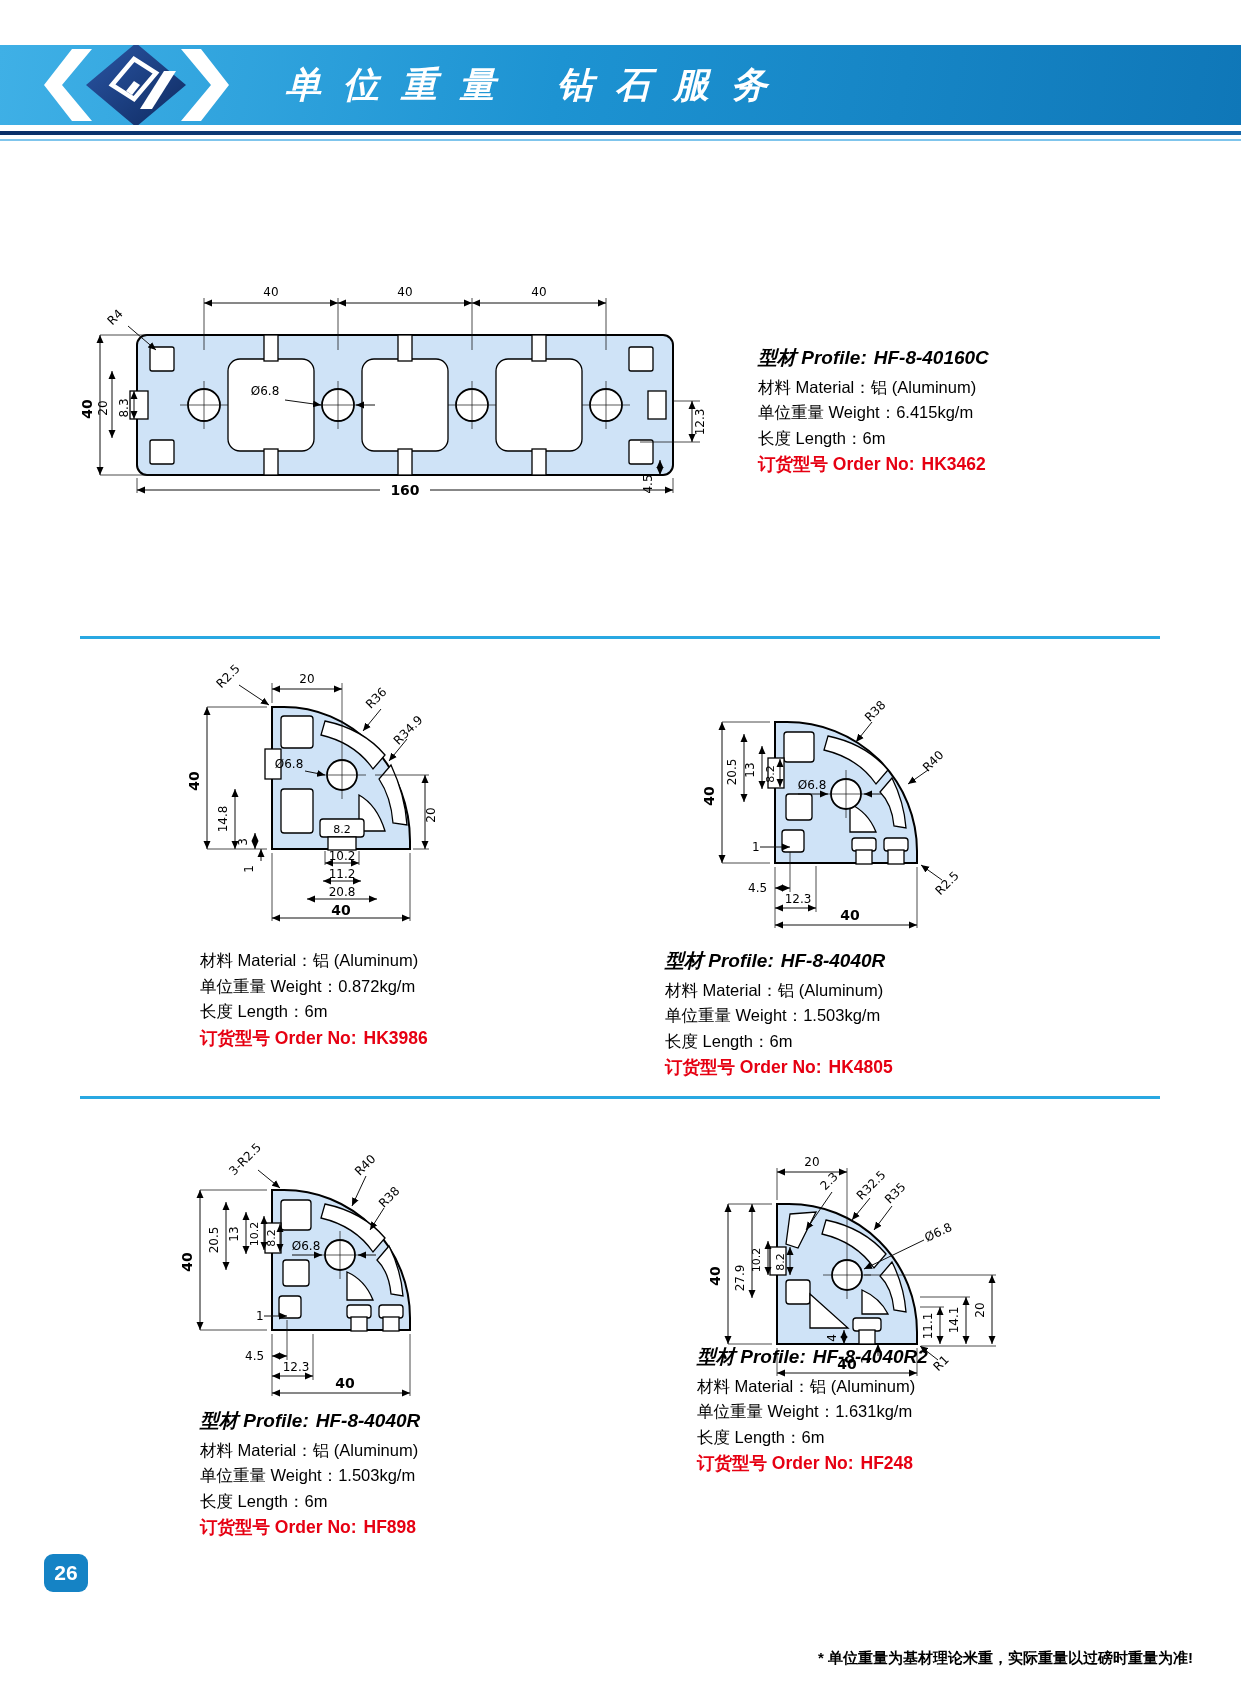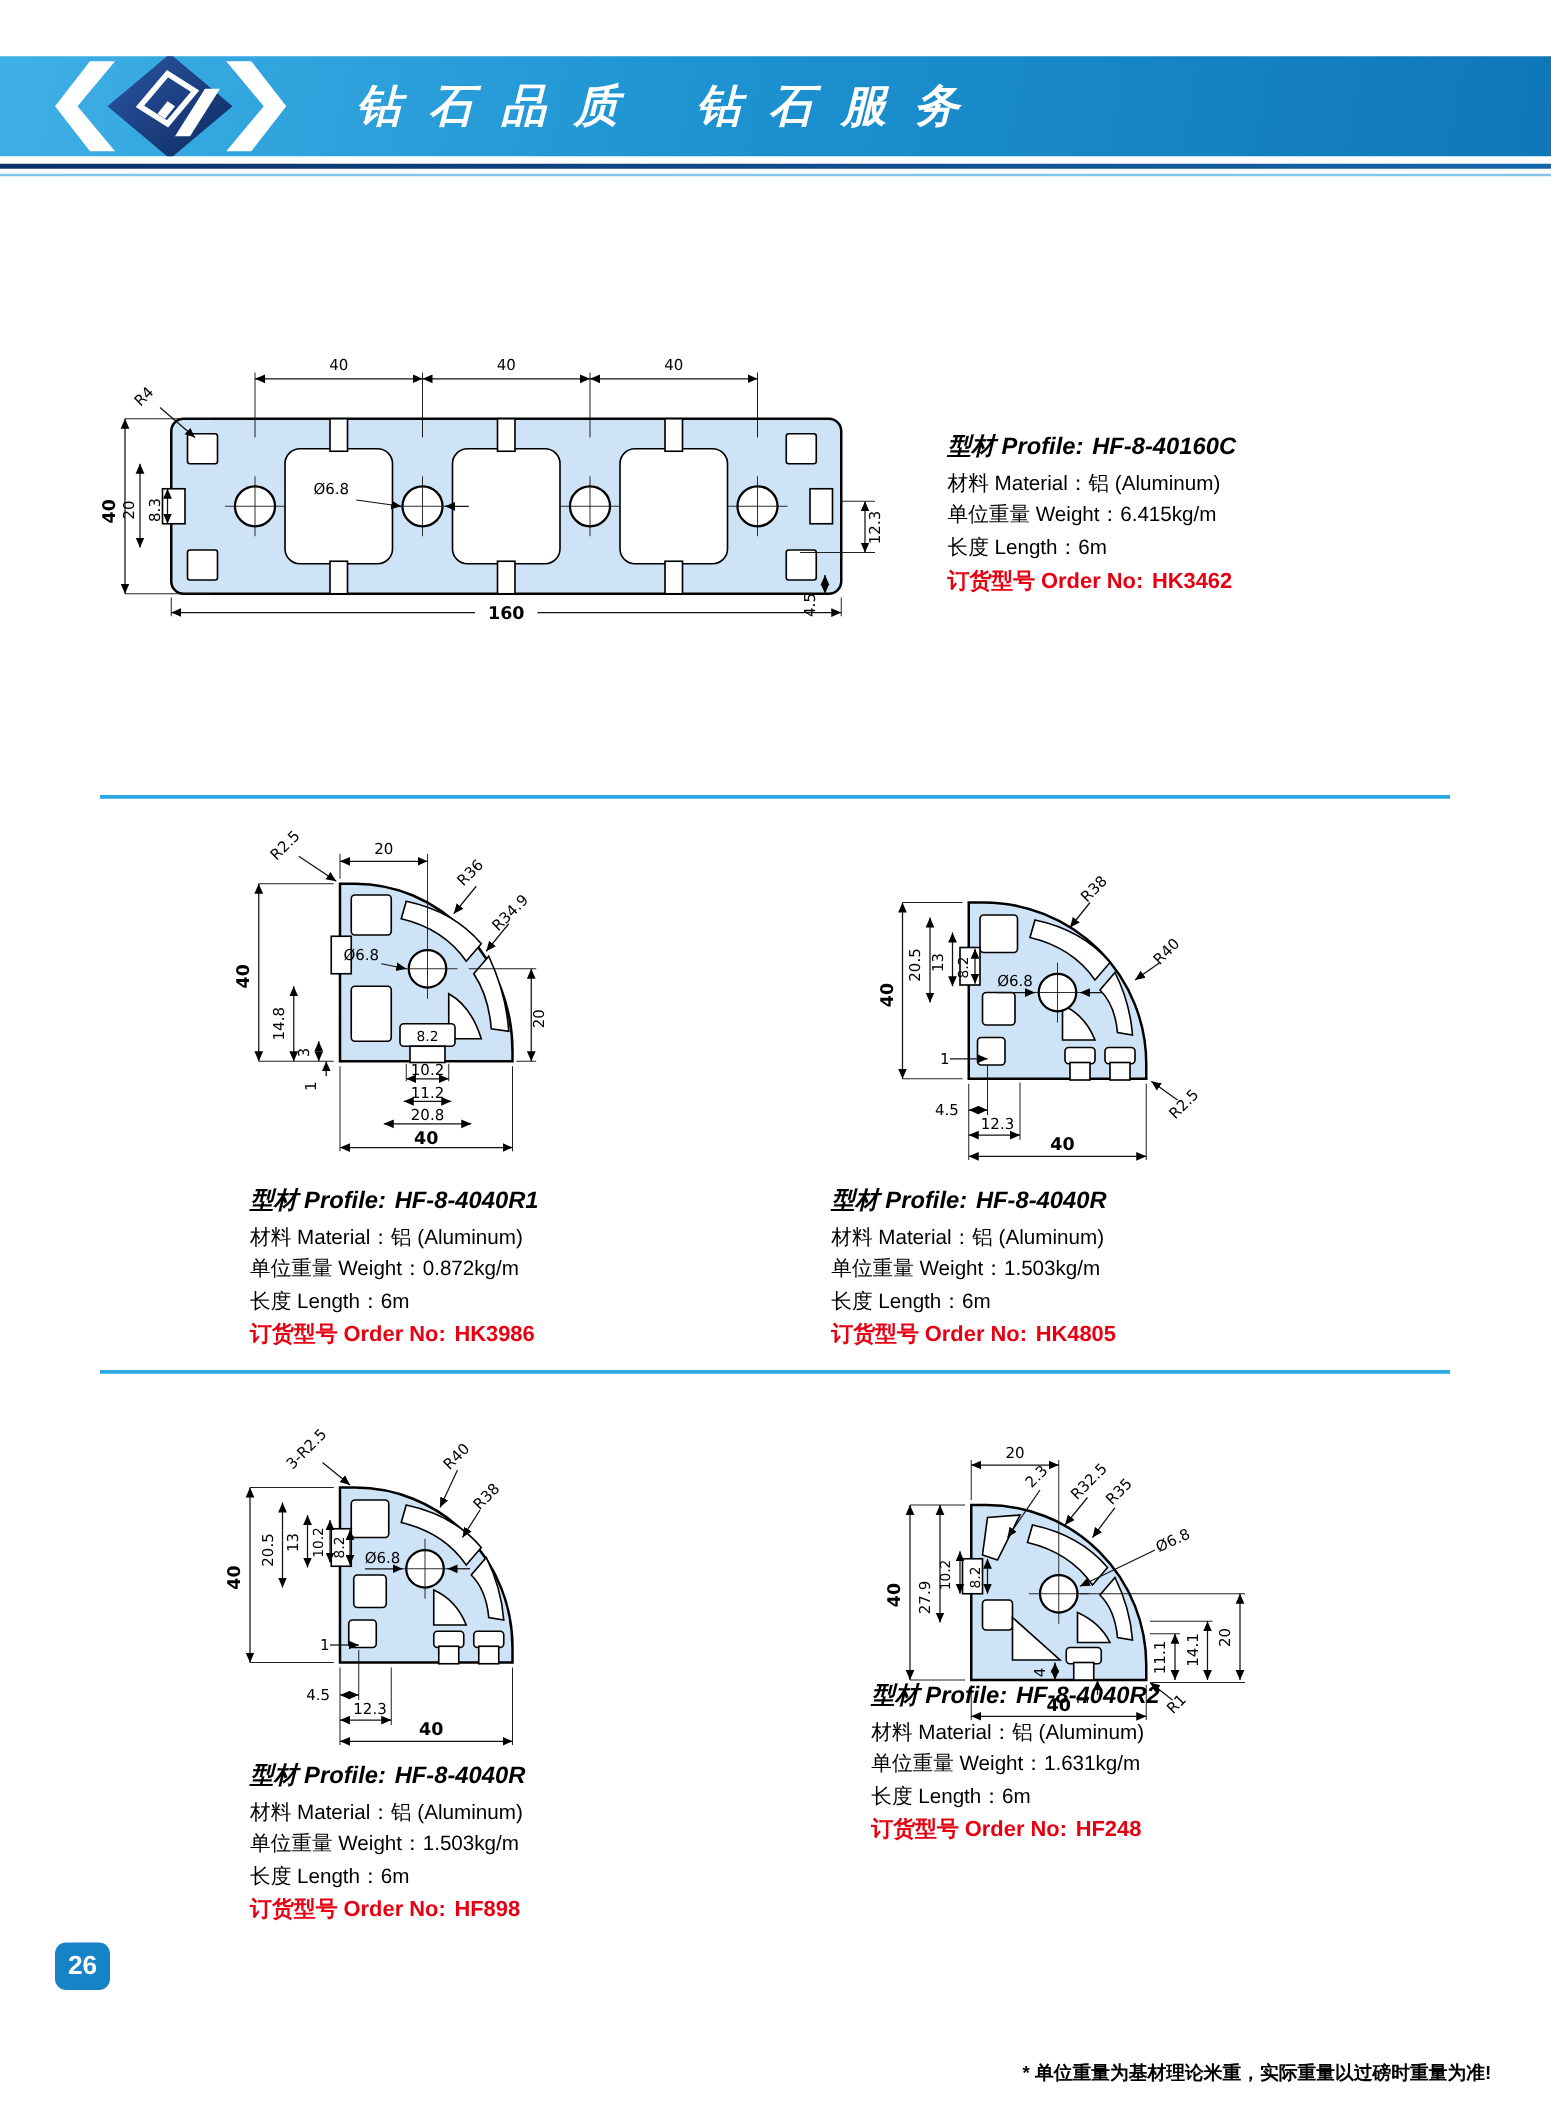--- a/index.html
+++ b/index.html
@@ -60,21 +60,21 @@
       <g>
         <polygon points="78,40 100,14 122,28 100,54" fill="none" stroke="#fff" stroke-width="4.5"></polygon>
         <polygon points="106,64 130,26 142,26 118,64" fill="#fff"></polygon>
         <polygon points="92,46 100,36 106,40 98,50" fill="#fff"></polygon>
       </g>
       <g>
         <polygon points="195,40 167,4 147,4 177,40 147,76 167,76" fill="#fff"></polygon>
       </g>
     </svg>
     <div class="banner-text">
-      <span>钻石品质</span>
+      <span>单位重量</span>
       <span class="brand2">钻石服务</span>
     </div>
   </div>
   <div class="navy-line"></div>
   <div class="cyan-line"></div>
 
   <svg style="position:absolute;left:80px;top:250px;" width="660" height="250" viewBox="0 0 660 250">
     <defs>
       <marker id="aE1" markerWidth="9" markerHeight="8" refX="8" refY="4" orient="auto">
           <path d="M0,0.5 L8,4 L0,7.5 Z"></path>
@@ -229,21 +229,20 @@
       <text class="d" x="258" y="178" transform="rotate(-90 258 178)" text-anchor="middle">20</text>
       <text class="s" x="165" y="196" text-anchor="middle">8.2</text>
       <text class="d" x="165" y="223" text-anchor="middle">10.2</text>
       <text class="d" x="165" y="241" text-anchor="middle">11.2</text>
       <text class="d" x="165" y="259" text-anchor="middle">20.8</text>
       <text class="b" x="164" y="278" text-anchor="middle">40</text>
     </g>
   </svg>
 
   <div class="info" style="left:200px;top:948px;">
-    <div class="title"><span>型材 Profile:</span><span class="val">HF-8-4040R1</span></div>
     <div class="line"><span>材料 Material：</span><span>铝 (Aluminum)</span></div>
     <div class="line"><span>单位重量 Weight：</span><span>0.872kg/m</span></div>
     <div class="line"><span>长度 Length：</span><span>6m</span></div>
     <div class="order"><span>订货型号 Order No:</span><span class="val">HK3986</span></div>
   </div>
 
   <svg style="position:absolute;left:690px;top:652px;" width="320" height="300" viewBox="0 0 320 300">
     <defs>
       <marker id="aE3" markerWidth="9" markerHeight="8" refX="8" refY="4" orient="auto">
           <path d="M0,0.5 L8,4 L0,7.5 Z"></path>

